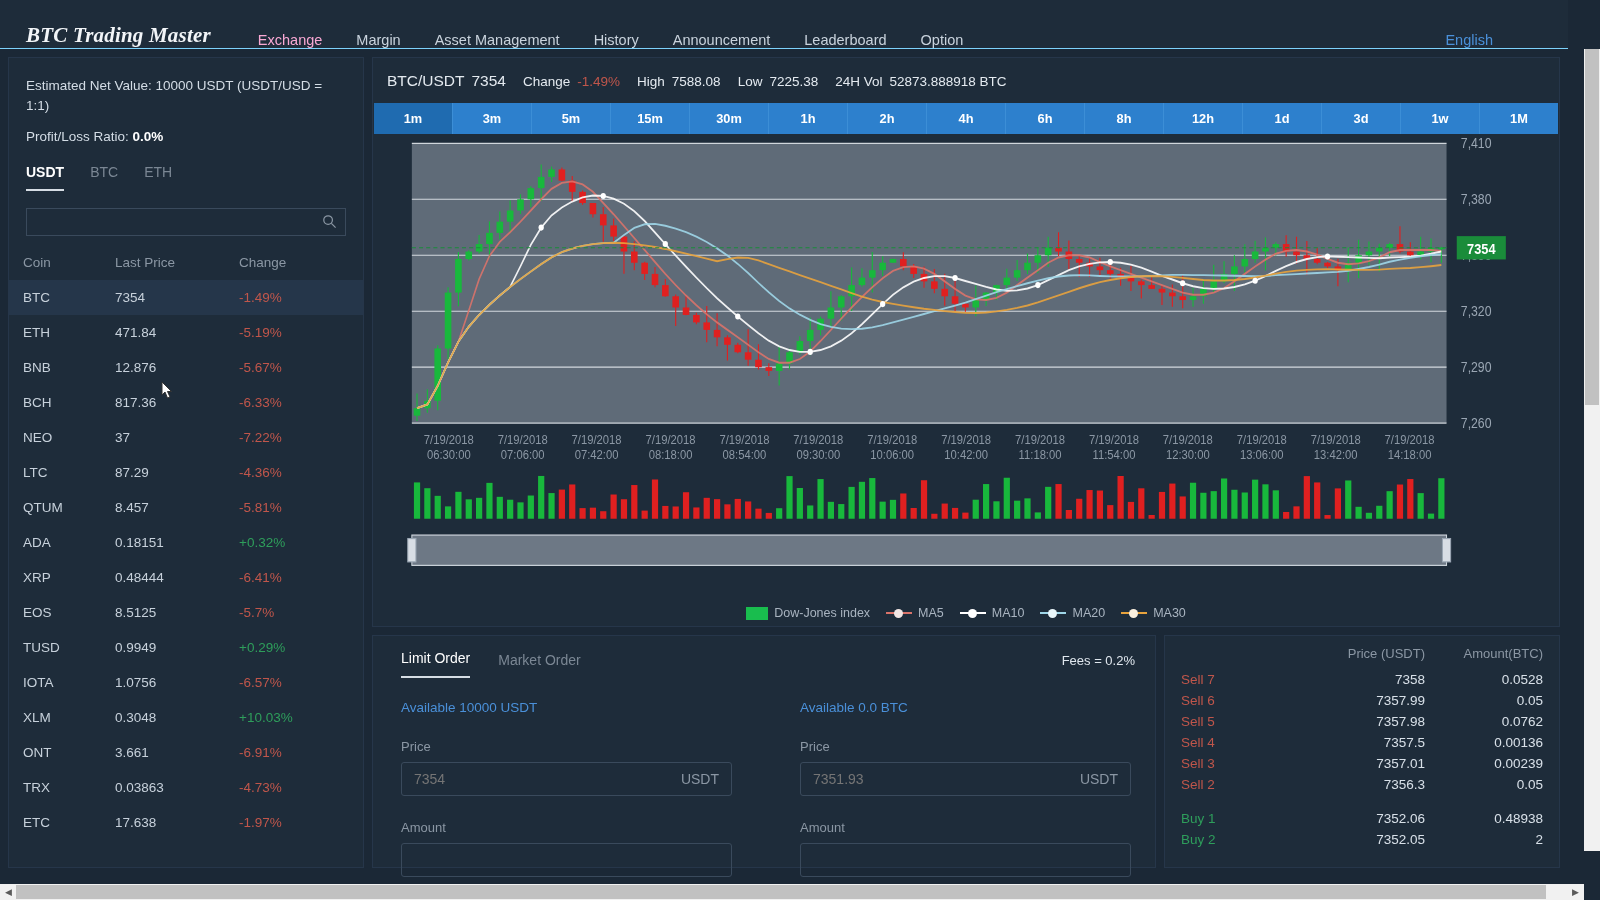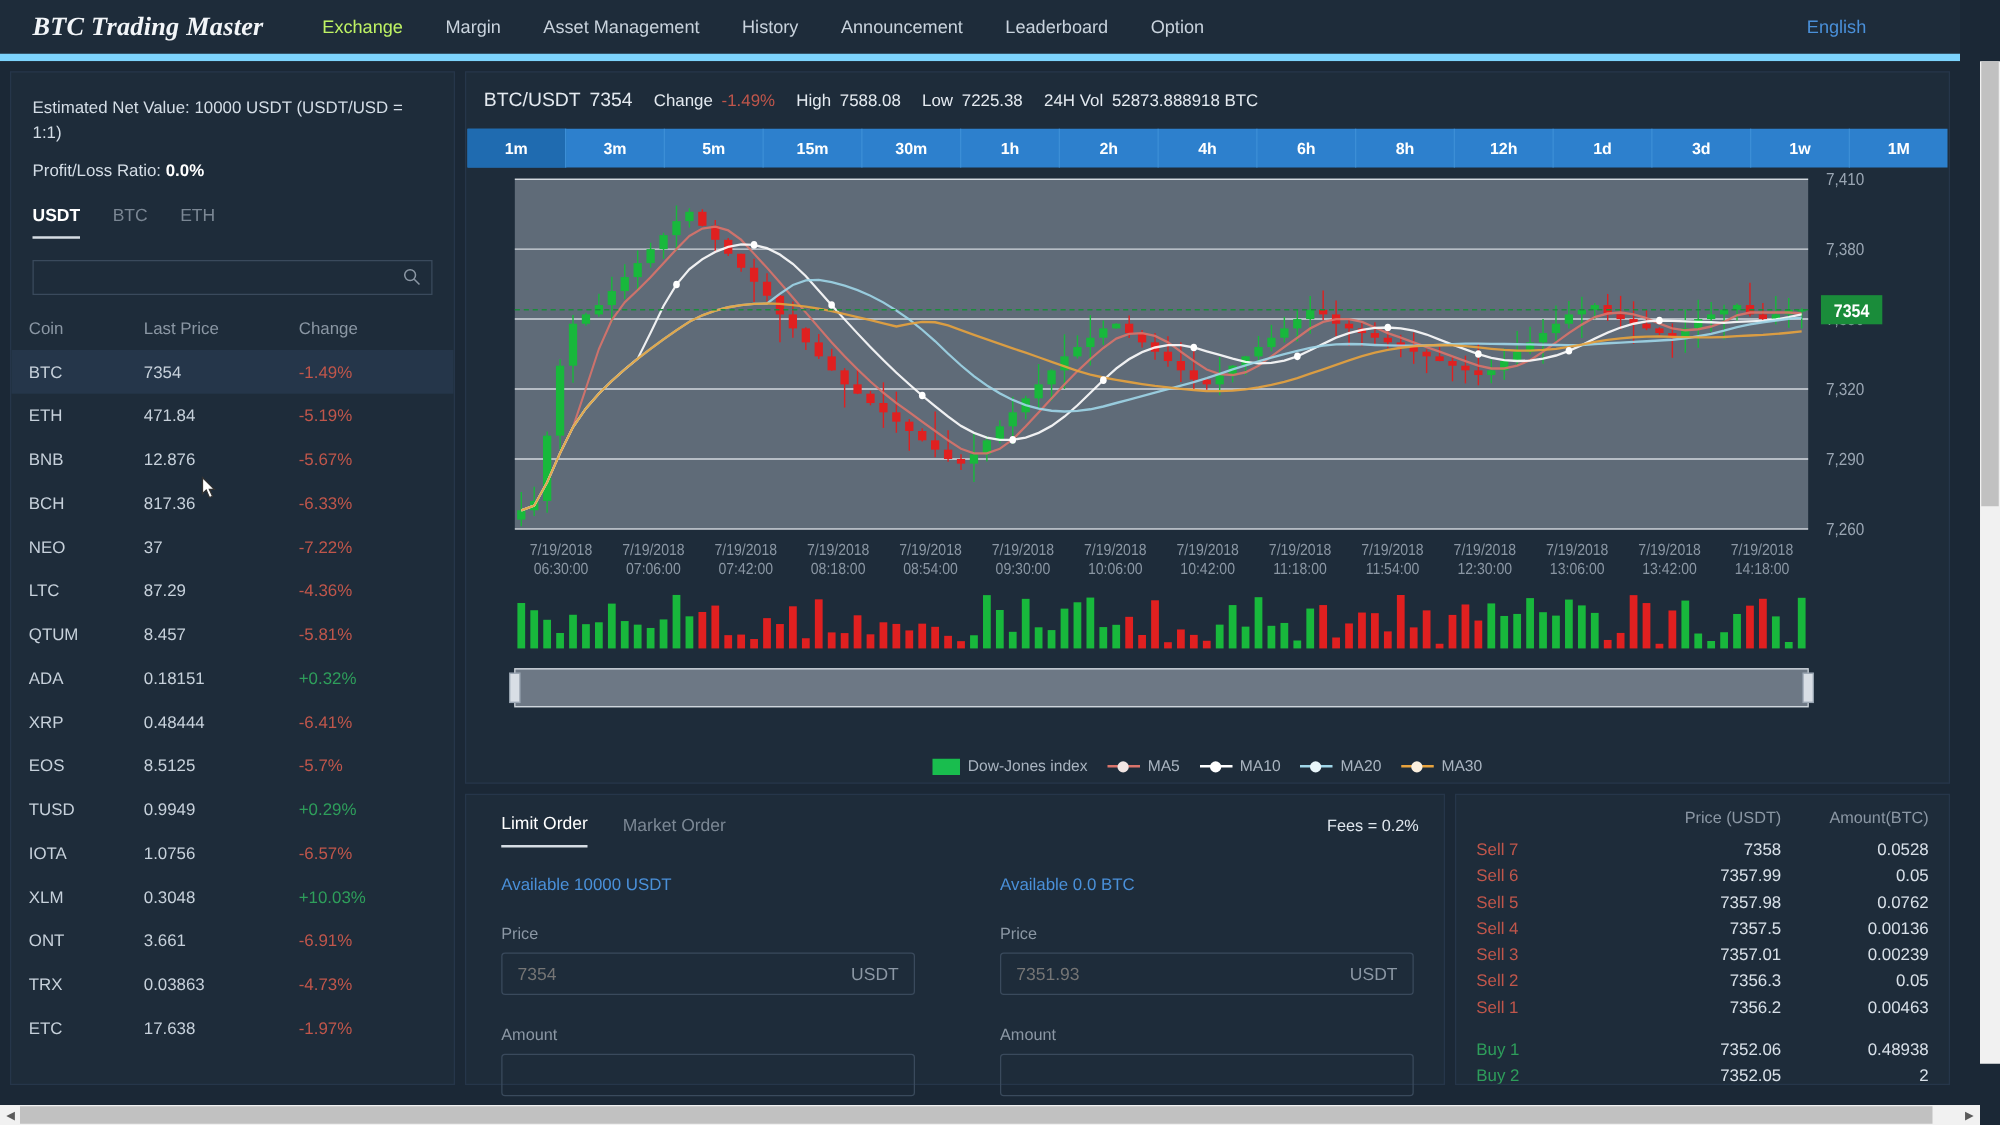--- a/index.html
+++ b/index.html
@@ -7,34 +7,34 @@
     width: 1600px; height: 900px;
     background: #eceff1;
     font-family: "Liberation Sans", sans-serif;
     overflow: hidden;
   }
   .app { position: relative; width: 1600px; height: 900px; background: #1b2836; }
 
   
   .topnav {
     height: 49px; background: #1e2c3a;
-    display: flex; align-items: center; padding: 0 26px;
-    border-bottom: 6px solid #7dd3fc;
+    display: flex; align-items: flex-end; padding: 0 26px;
+    border-bottom: 1px solid #7dd3fc;
     width: 1568px;
   }
   .brand {
     font-family: "Liberation Serif", serif;
     font-size: 21px; font-style: italic; font-weight: bold;
     color: #f2f5f8; letter-spacing: .2px; margin-right: 30px;
   }
   .navlink {
     color: #c9d3dd; font-size: 14.5px; padding: 0 17px; cursor: pointer;
     white-space: nowrap;
   }
-  .navlink.active { color: #bef264; }
+  .navlink.active { color: #f9a8d4; }
   .nav-right { margin-left: auto; padding-right: 32px; }
   .nav-right .navlink { color: #4a90d9; }
 
   
   .body-wrap { display: flex; width: 1568px; height: 827px; padding: 8px; gap: 8px; background:#1b2836; }
 
   .panel { background: #1e2c3a; border: 1px solid #26364a; }
 
   
   .sidebar { width: 356px; flex: none; padding: 18px 0 0 0; overflow: hidden; position: relative; }
@@ -785,25 +785,20 @@
               <div class="bookrow sell">
                 <div class="bk-lbl">Sell 3</div>
                 <div class="bk-price">7357.01</div>
                 <div class="bk-amt">0.00239</div>
               </div>
               <div class="bookrow sell">
                 <div class="bk-lbl">Sell 2</div>
                 <div class="bk-price">7356.3</div>
                 <div class="bk-amt">0.05</div>
               </div>
-              <div class="bookrow sell">
-                <div class="bk-lbl">Sell 1</div>
-                <div class="bk-price">7356.2</div>
-                <div class="bk-amt">0.00463</div>
-              </div>
               <div class="bookgap"></div>
               <div class="bookrow buy">
                 <div class="bk-lbl">Buy 1</div>
                 <div class="bk-price">7352.06</div>
                 <div class="bk-amt">0.48938</div>
               </div>
               <div class="bookrow buy">
                 <div class="bk-lbl">Buy 2</div>
                 <div class="bk-price">7352.05</div>
                 <div class="bk-amt">2</div>

